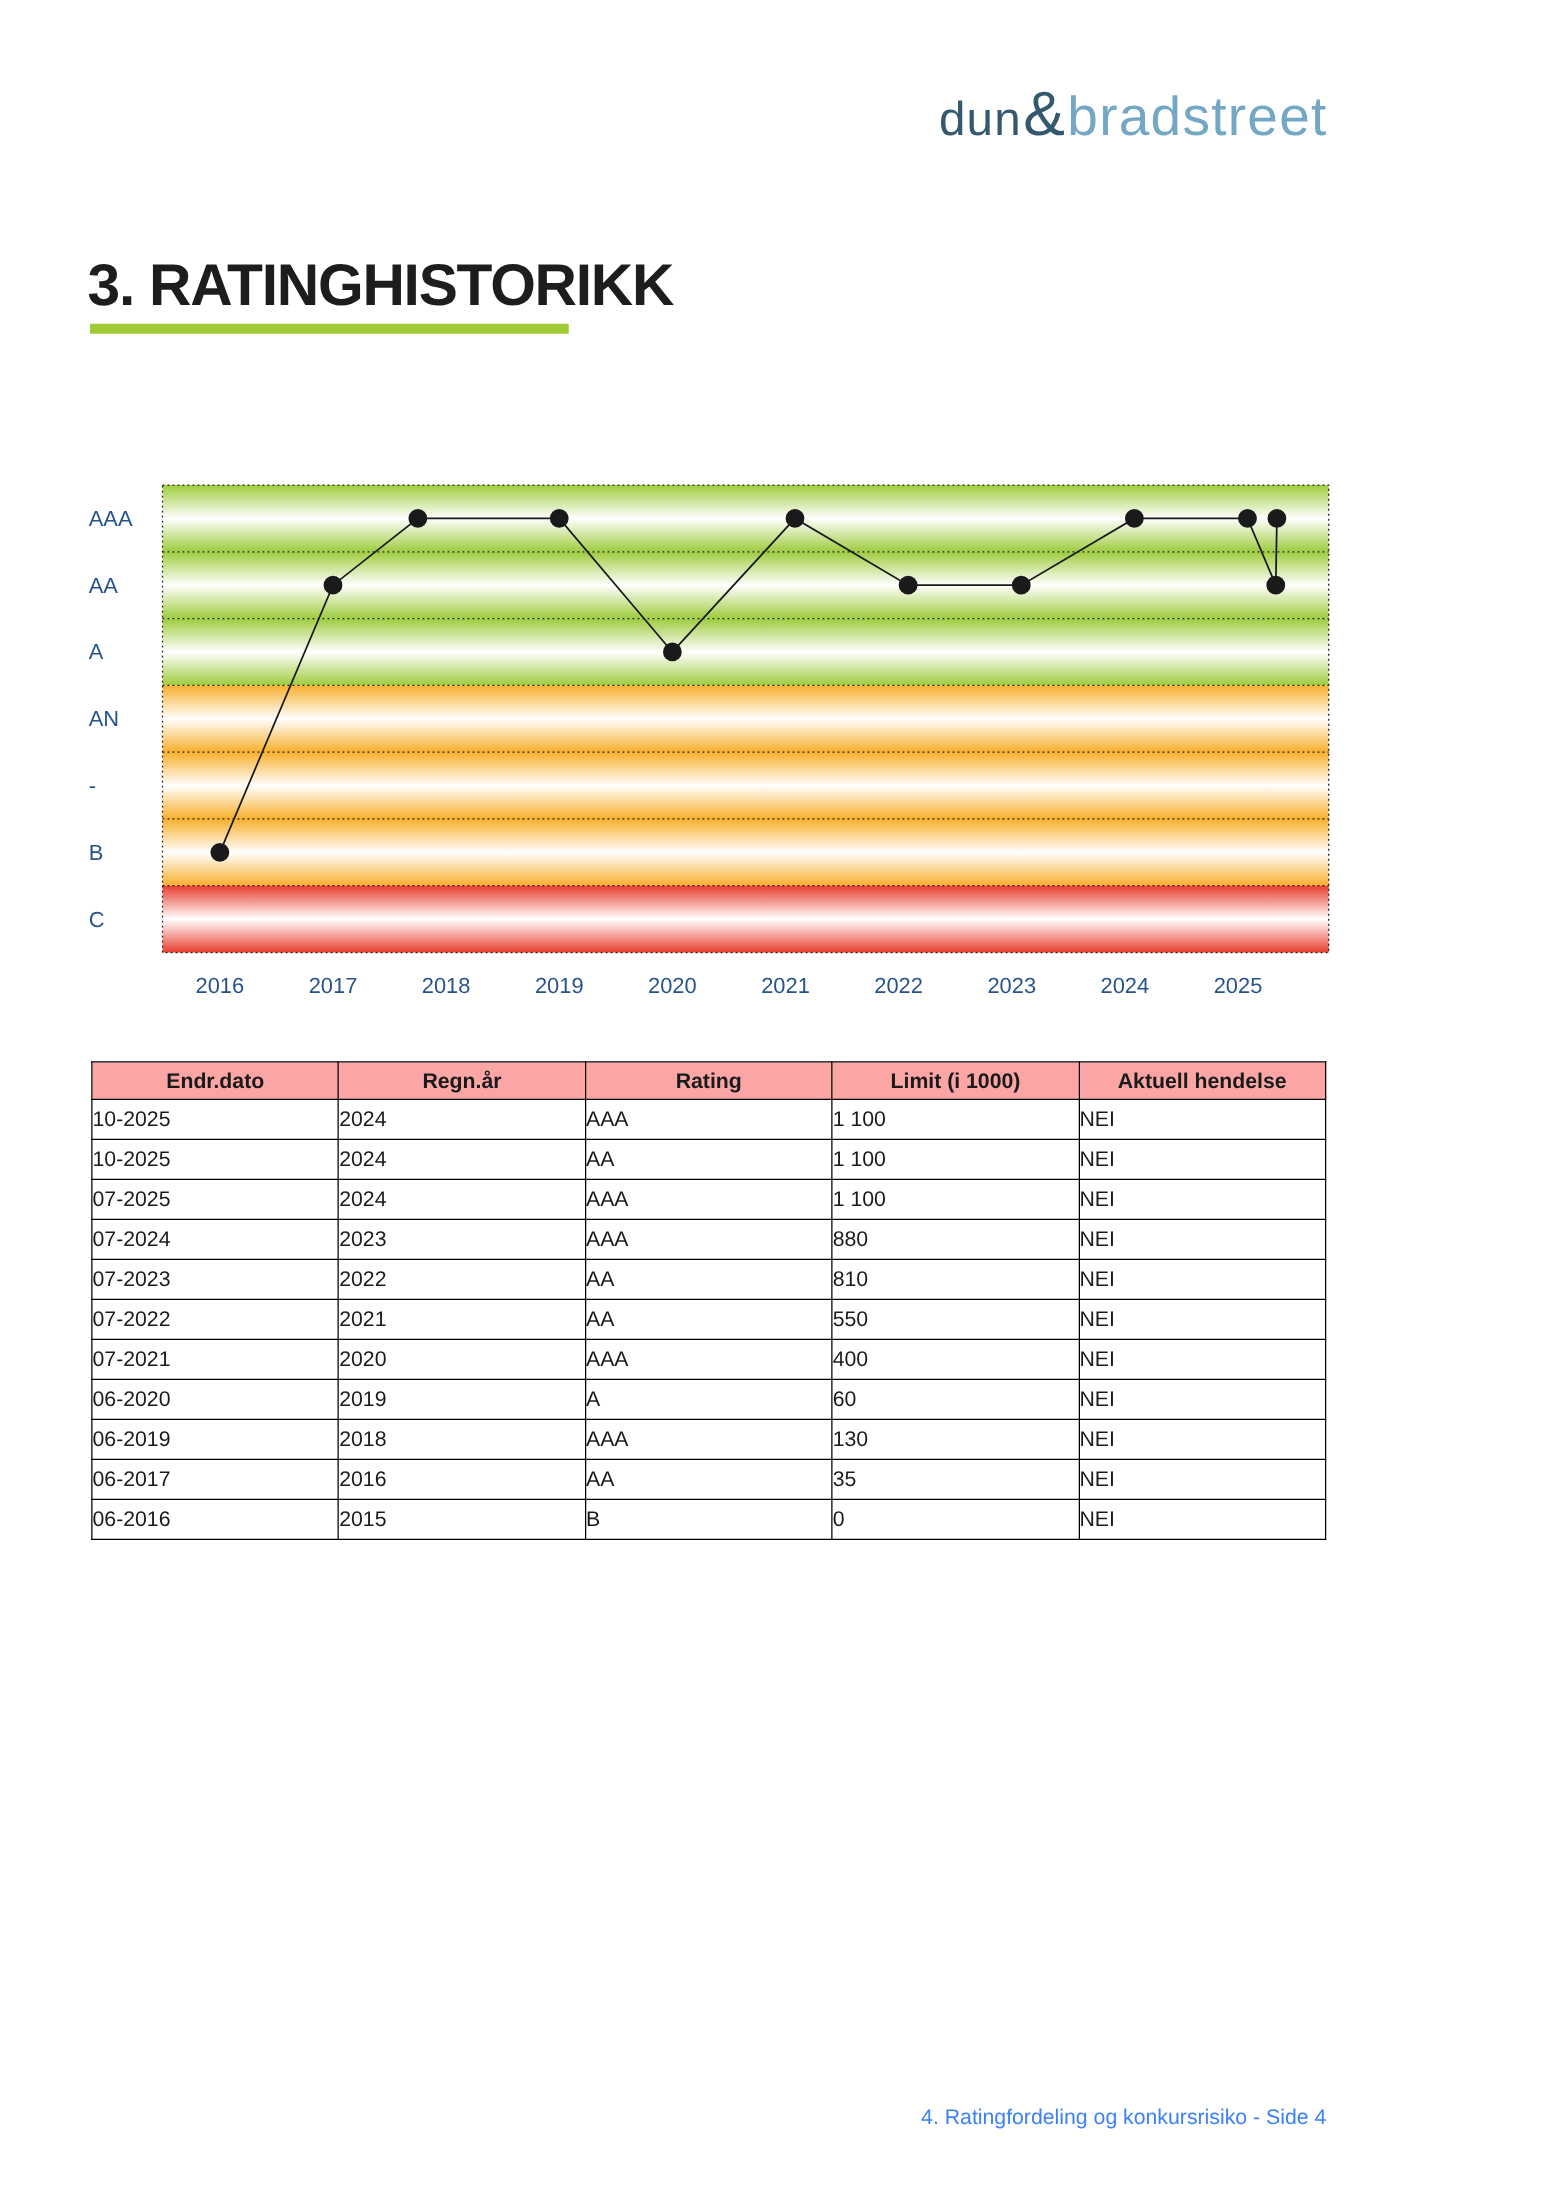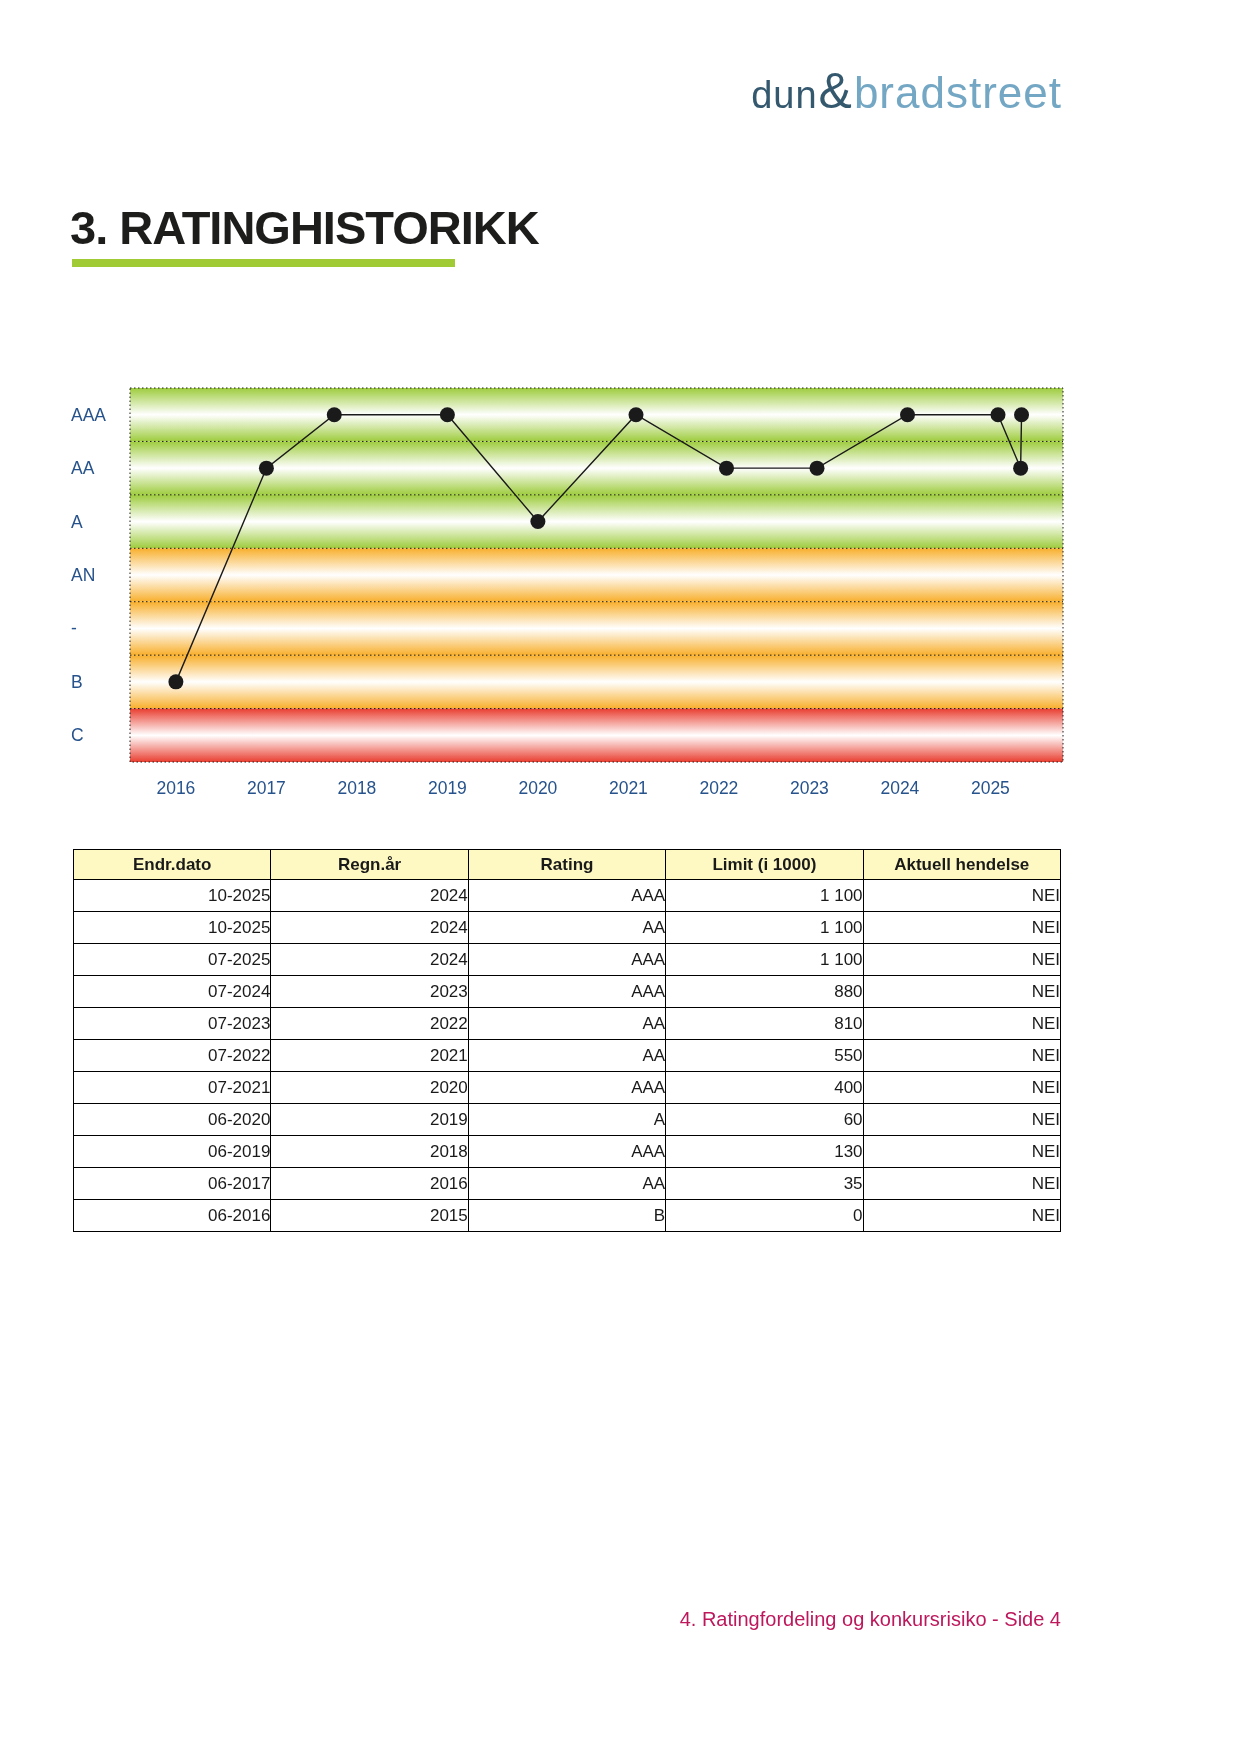--- a/index.html
+++ b/index.html
@@ -13,26 +13,26 @@
   .logo-brad{font-size:44px;color:#74A7C4;font-weight:400;}
   
   .title{position:absolute;left:70px;top:200px;font-size:47px;font-weight:bold;
          letter-spacing:-1px;color:#1D1D1B;margin:0;}
   .accent-bar{position:absolute;left:72px;top:259px;width:383px;height:8px;}
   
   #chart-svg{position:absolute;left:0;top:340px;}
   
   .rating-table{position:absolute;left:73px;top:849px;width:988px;
                 border-collapse:collapse;table-layout:fixed;}
-  .rating-table th{height:29px;background:#fef9c3;border:1.5px solid #000;
+  .rating-table th{height:29px;background:#fca5a5;border:1.5px solid #000;
                    font-size:17px;font-weight:bold;color:#1A1A1A;text-align:center;padding:0;}
   .rating-table td{height:31px;border:1.5px solid #000;font-size:17px;color:#1A1A1A;
-                   text-align:right;padding:0;}
-  
-  .footer{position:absolute;top:1608px;right:180px;font-size:20px;color:#be185d;}
+                   text-align:left;padding:0;}
+  
+  .footer{position:absolute;top:1684px;right:180px;font-size:17px;color:#3b82f6;}
 </style>
 </head>
 <body>
 
 <div class="page">
 
   <div class="logo">
     <span class="logo-dun">dun</span>
     <span class="logo-amp">&amp;</span>
     <span class="logo-brad">bradstreet</span>

